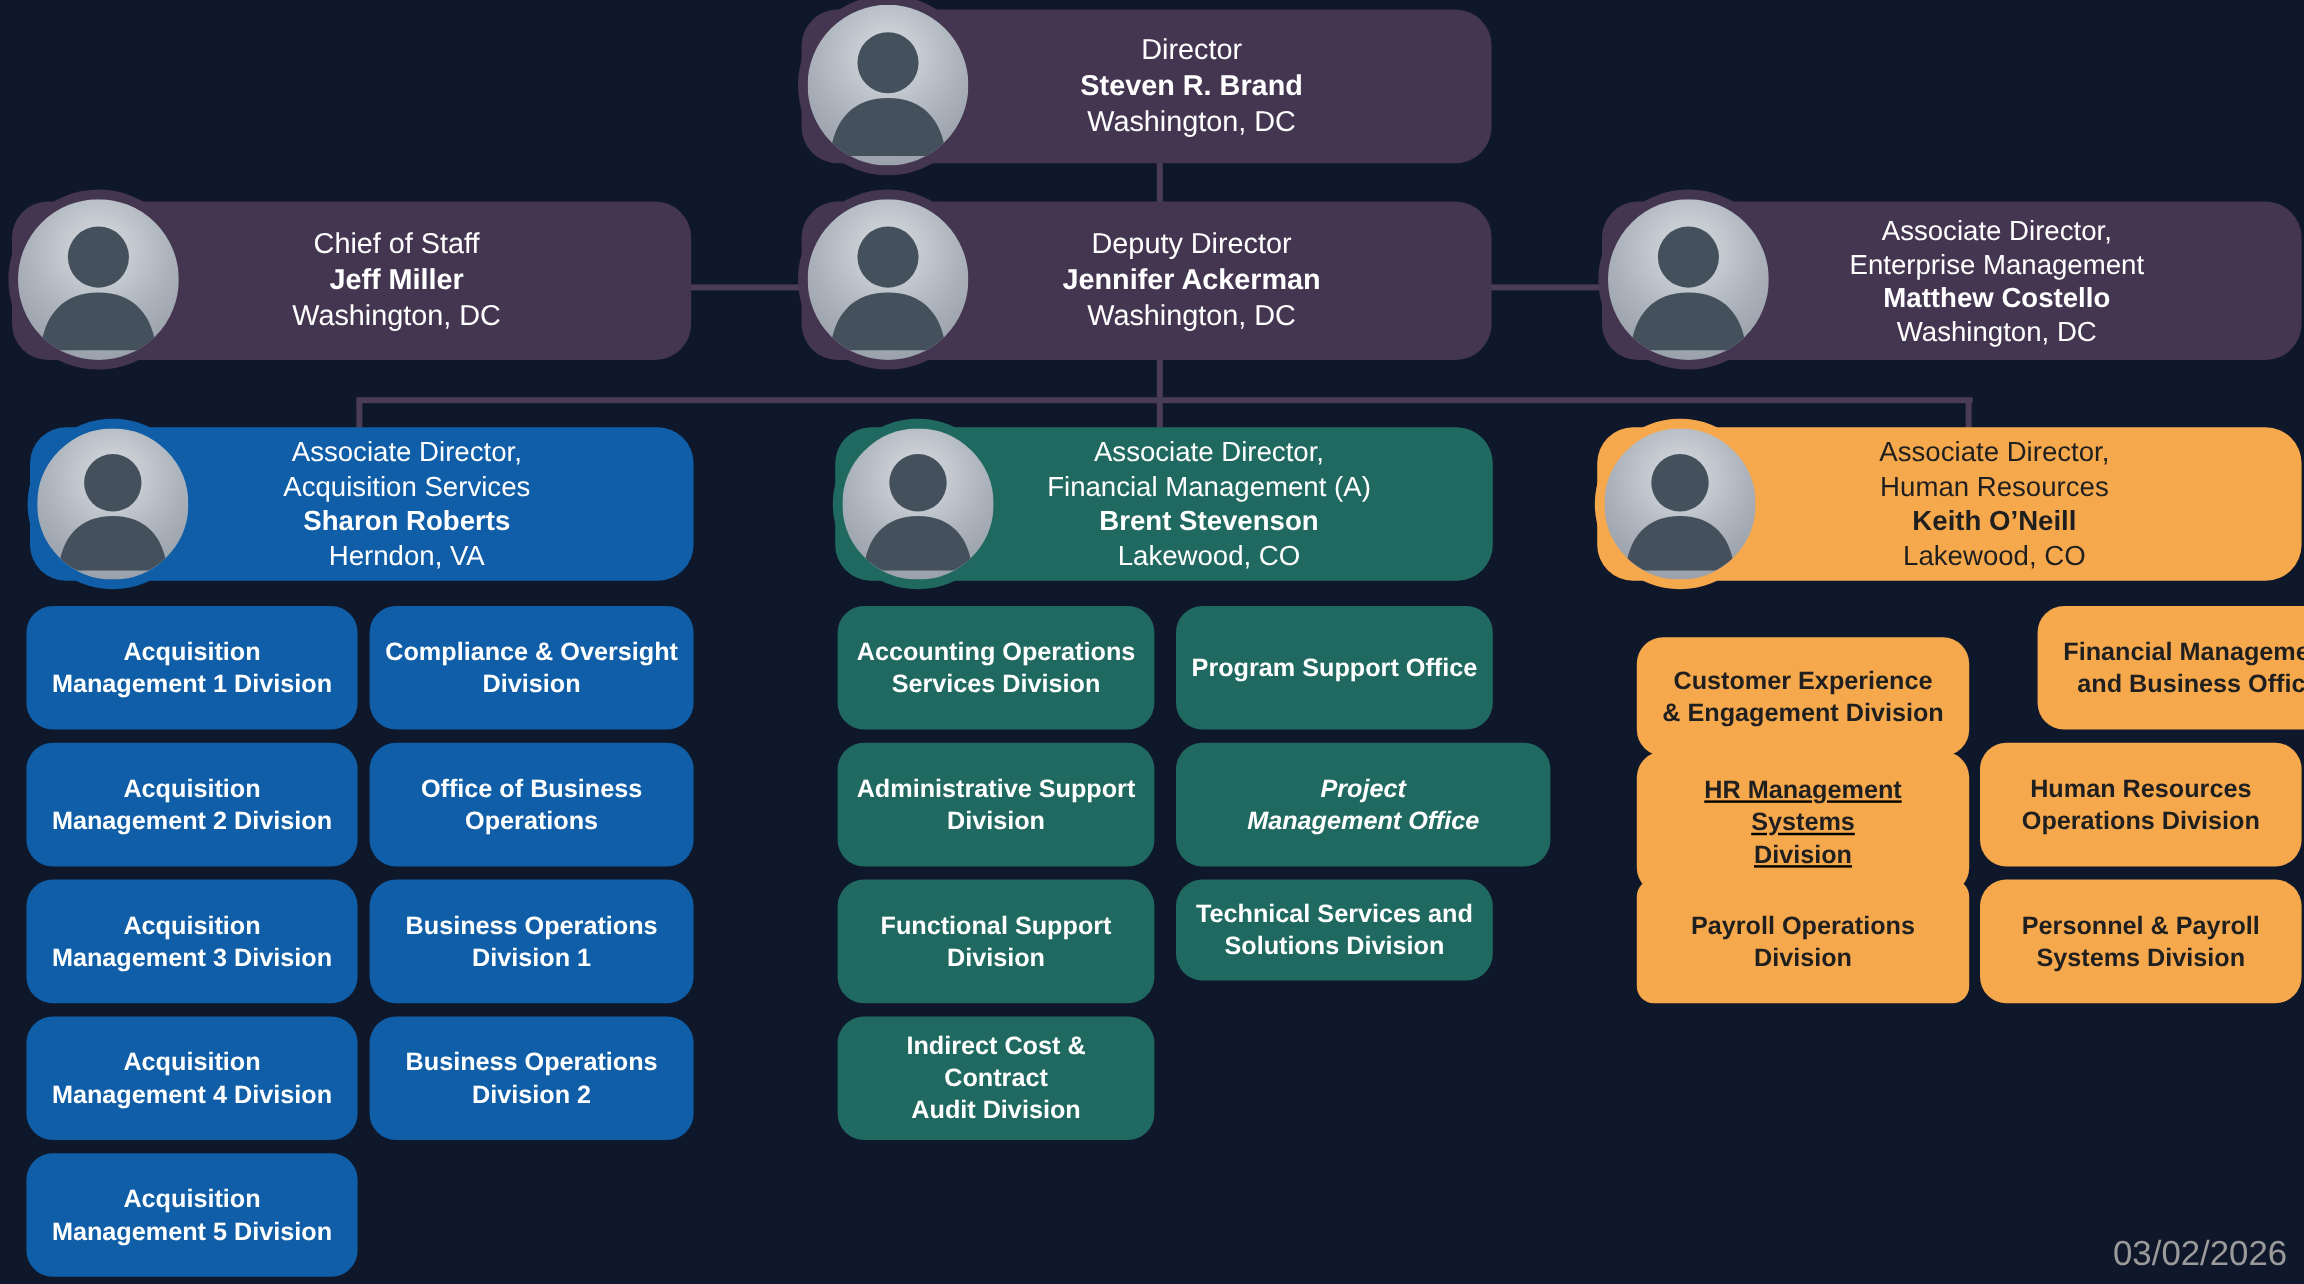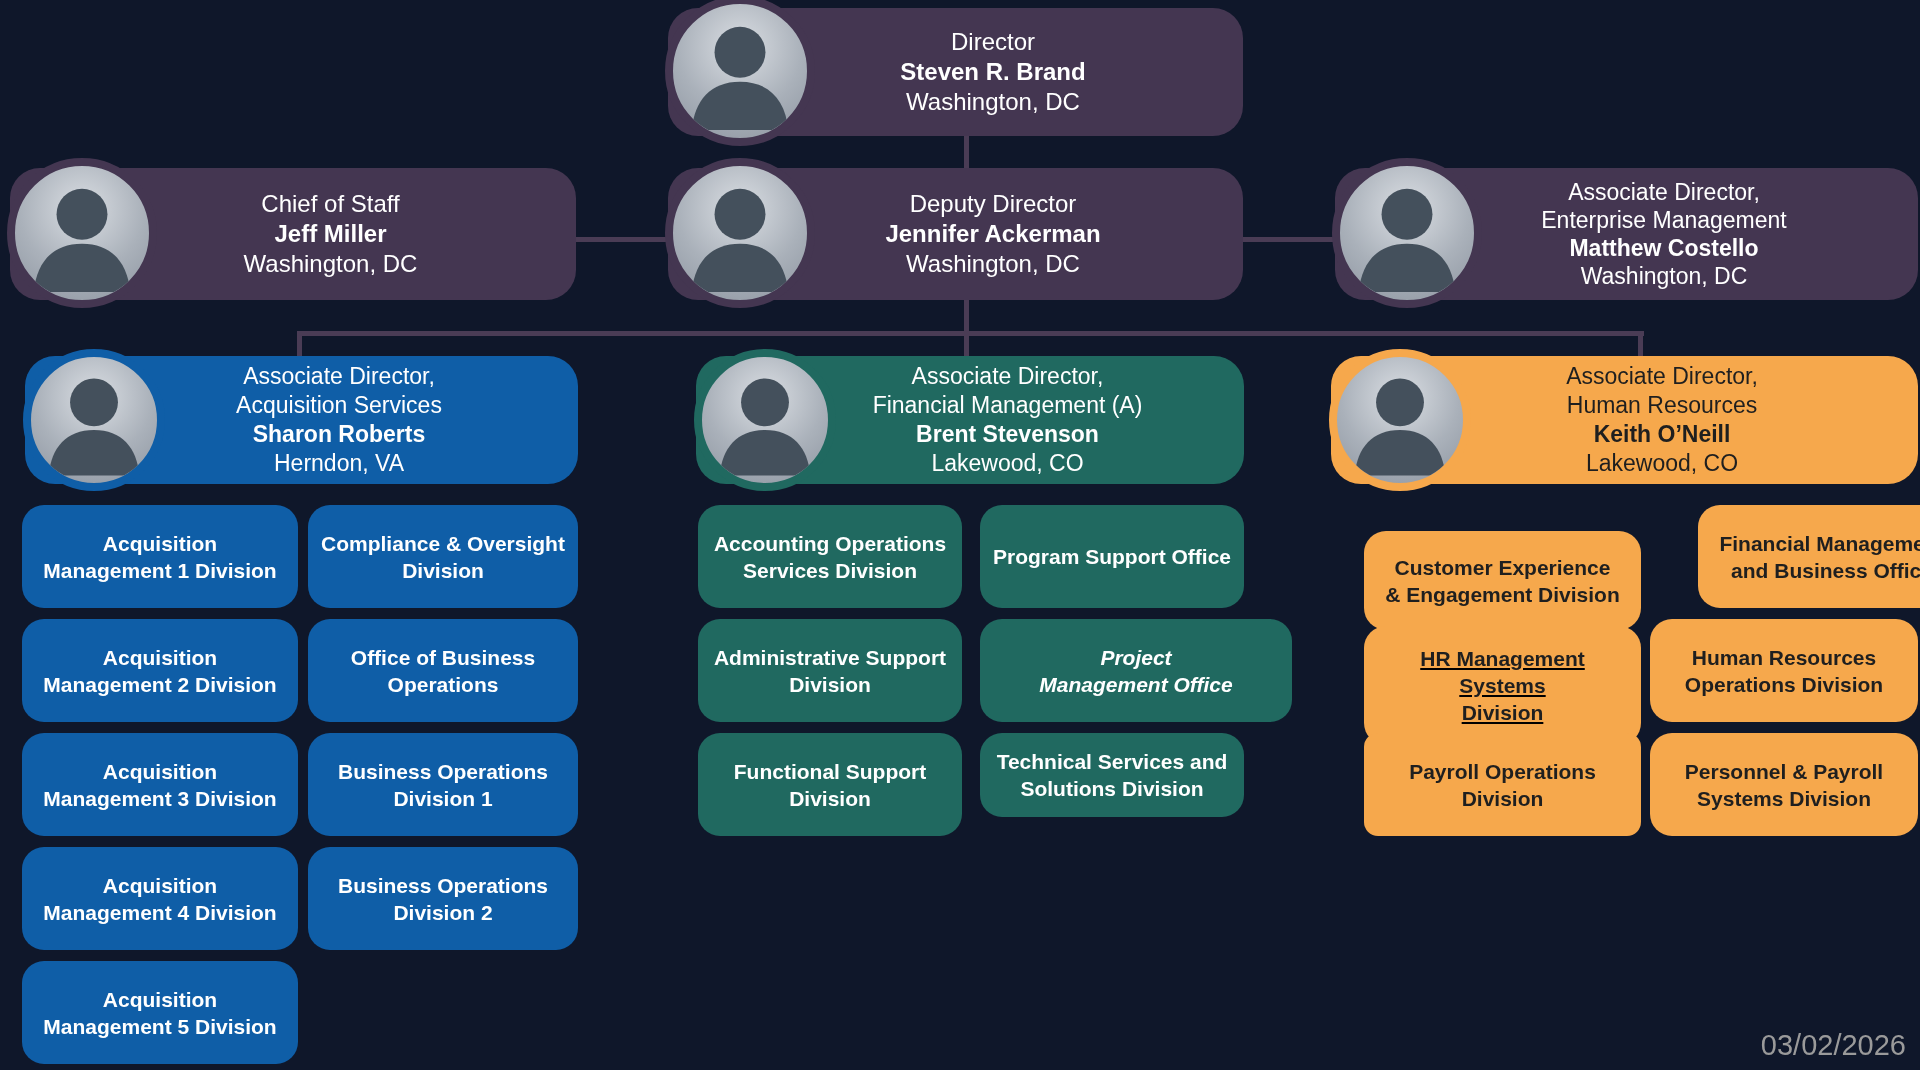--- a/index.html
+++ b/index.html
@@ -212,20 +212,24 @@
 Management Office</div>
     </div>
   <div class="dbox teal-bg" style="left:698px;top:733px;width:264px;height:103px;">
       <div class="dlabel">Functional Support
 Division</div>
     </div>
   <div class="dbox teal-bg" style="left:980px;top:733px;width:264px;height:84px;">
       <div class="dlabel">Technical Services and
 Solutions Division</div>
     </div>
+  <div class="dbox teal-bg" style="left:698px;top:847px;width:264px;height:103px;">
+      <div class="dlabel">Indirect Cost &amp; Contract
+Audit Division</div>
+    </div>
 
   <div class="dbox orange-bg" style="left:1364px;top:505px;width:277px;height:99px;margin-top:26px;">
       <div class="dlabel">Customer Experience
 &amp; Engagement Division</div>
     </div>
   <div class="dbox orange-bg" style="left:1650px;top:505px;width:268px;height:103px;margin-left:48px;">
       <div class="dlabel">Financial Management
 and Business Office</div>
     </div>
   <div class="dbox orange-bg" style="left:1364px;top:626px;width:277px;height:119px;text-decoration:underline;">

